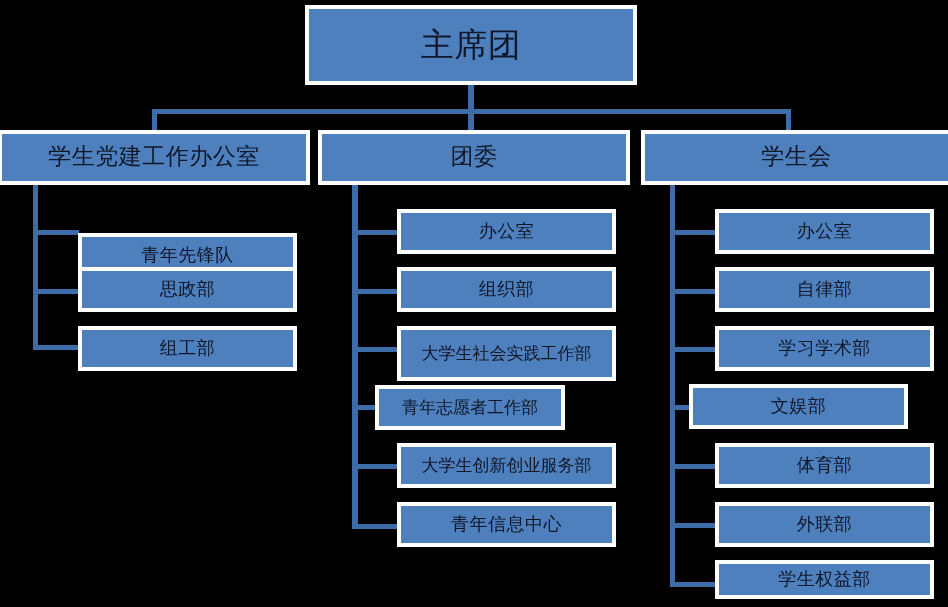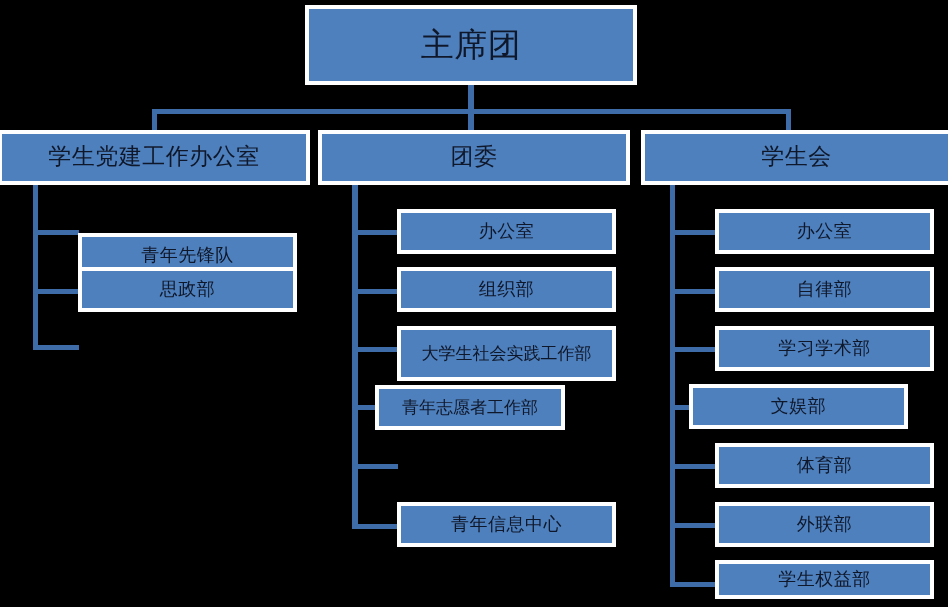--- a/index.html
+++ b/index.html
@@ -99,32 +99,38 @@
   <div class="node lvl2" style="left:641px; top:130px; width:311px; height:55px;">
     <span class="node-label">学生会</span>
   </div>
 
   <div class="node lvl3" style="left:78px; top:209px; width:219px; height:45px;margin-top:24px;">
     <span class="node-label">青年先锋队</span>
   </div>
   <div class="node lvl3" style="left:78px; top:267px; width:219px; height:45px;">
     <span class="node-label">思政部</span>
   </div>
+  <div class="node lvl3" style="left:78px; top:326px; width:219px; height:45px;">
+    <span class="node-label">组工部</span>
+  </div>
 
   <div class="node lvl3" style="left:397px; top:209px; width:219px; height:45px;">
     <span class="node-label">办公室</span>
   </div>
   <div class="node lvl3" style="left:397px; top:267px; width:219px; height:45px;">
     <span class="node-label">组织部</span>
   </div>
   <div class="node lvl3 tight" style="left:397px; top:326px; width:219px; height:55px;">
     <span class="node-label">大学生社会实践工作部</span>
   </div>
   <div class="node lvl3 tight" style="left:375px; top:385px; width:190px; height:45px;">
     <span class="node-label">青年志愿者工作部</span>
+  </div>
+  <div class="node lvl3 tight" style="left:397px; top:443px; width:219px; height:45px;">
+    <span class="node-label">大学生创新创业服务部</span>
   </div>
   <div class="node lvl3" style="left:397px; top:502px; width:219px; height:45px;">
     <span class="node-label">青年信息中心</span>
   </div>
 
   <div class="node lvl3" style="left:715px; top:209px; width:219px; height:45px;">
     <span class="node-label">办公室</span>
   </div>
   <div class="node lvl3" style="left:715px; top:267px; width:219px; height:45px;">
     <span class="node-label">自律部</span>

